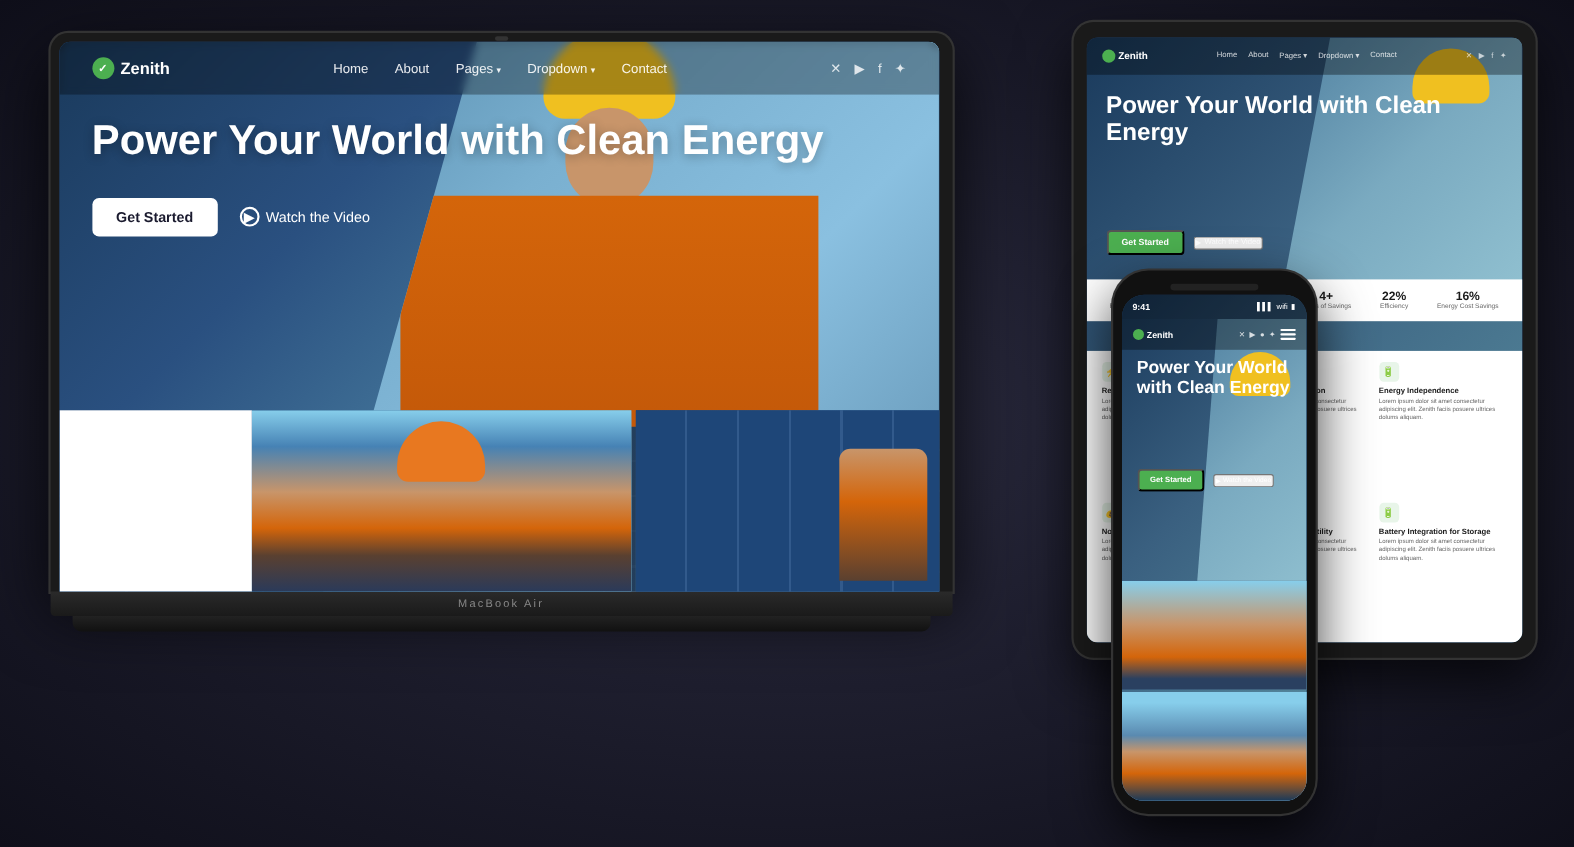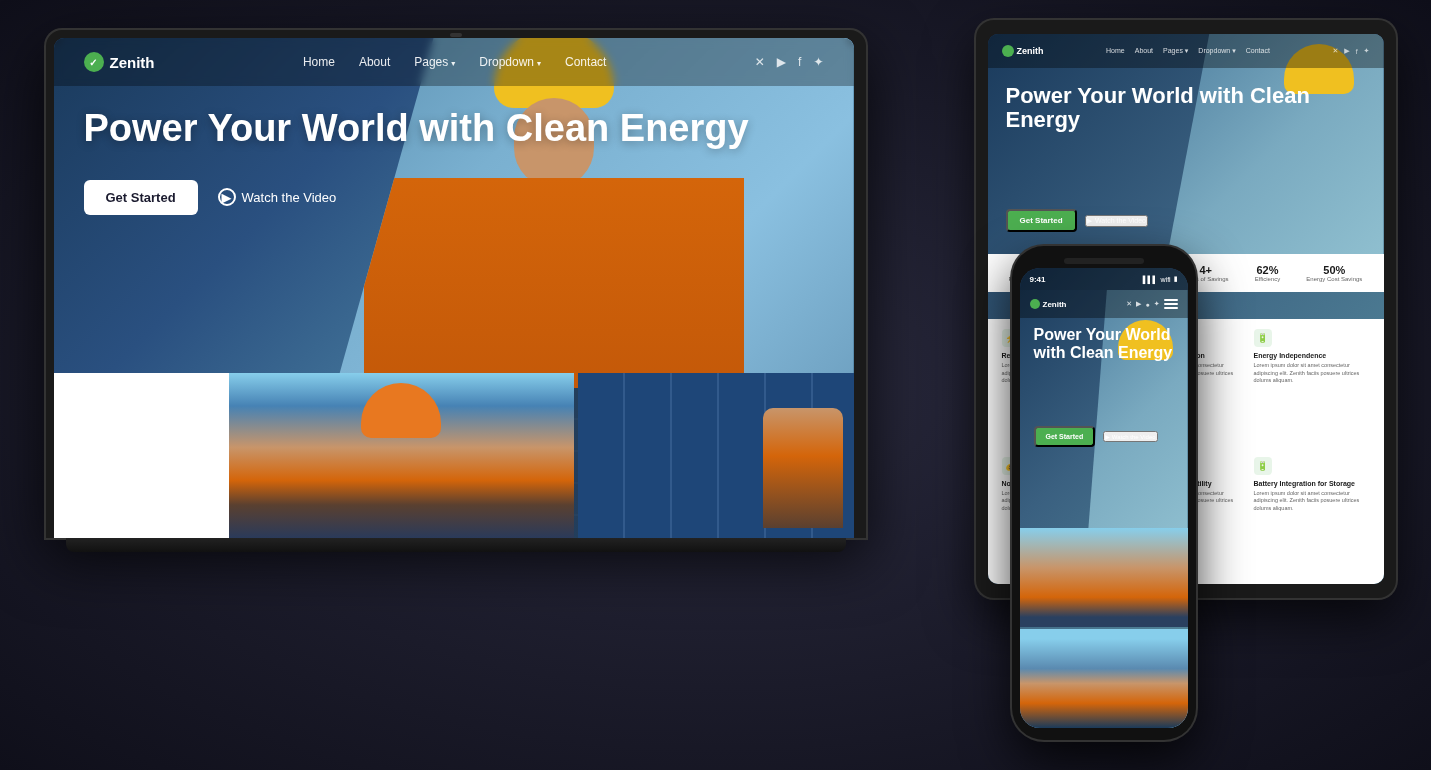--- a/index.html
+++ b/index.html
@@ -762,20 +762,23 @@
               <div class="laptop-img-card-helmet-1"></div>
             </div>
             <div class="laptop-img-card-2">
               <div class="solar-panels-graphic"></div>
               <div class="solar-worker"></div>
             </div>
           </div>
         </div>
       </div>
     </div>
+    <div class="laptop-base">
+      <span class="laptop-base-label">MacBook Air</span>
+    </div>
     <div class="laptop-foot"></div>
   </div>
 
   <div class="tablet">
     <div class="tablet-body">
       <div class="tablet-screen">
 
         <div class="tablet-nav">
           <div class="tablet-logo">
             <div class="tablet-logo-icon"></div>
@@ -821,25 +824,25 @@
           </div>
           <div class="tablet-stat">
             <div class="tablet-stat-value">600M</div>
             <div class="tablet-stat-label">Sols Saved</div>
           </div>
           <div class="tablet-stat">
             <div class="tablet-stat-value">4+</div>
             <div class="tablet-stat-label">Hours of Savings</div>
           </div>
           <div class="tablet-stat">
-            <div class="tablet-stat-value">62%</div>
+            <div class="tablet-stat-value">22%</div>
             <div class="tablet-stat-label">Efficiency</div>
           </div>
           <div class="tablet-stat">
-            <div class="tablet-stat-value">50%</div>
+            <div class="tablet-stat-value">16%</div>
             <div class="tablet-stat-label">Energy Cost Savings</div>
           </div>
         </div>
 
         <div class="tablet-features">
           <div class="tablet-feature">
             <div class="tablet-feature-icon">⚡</div>
             <div class="tablet-feature-title">Renewable Energy Source</div>
             <div class="tablet-feature-text">Lorem ipsum dolor sit amet consectetur adipiscing elit. Zenith faciis posuere ultrices dolums aliquam.</div>
           </div>

